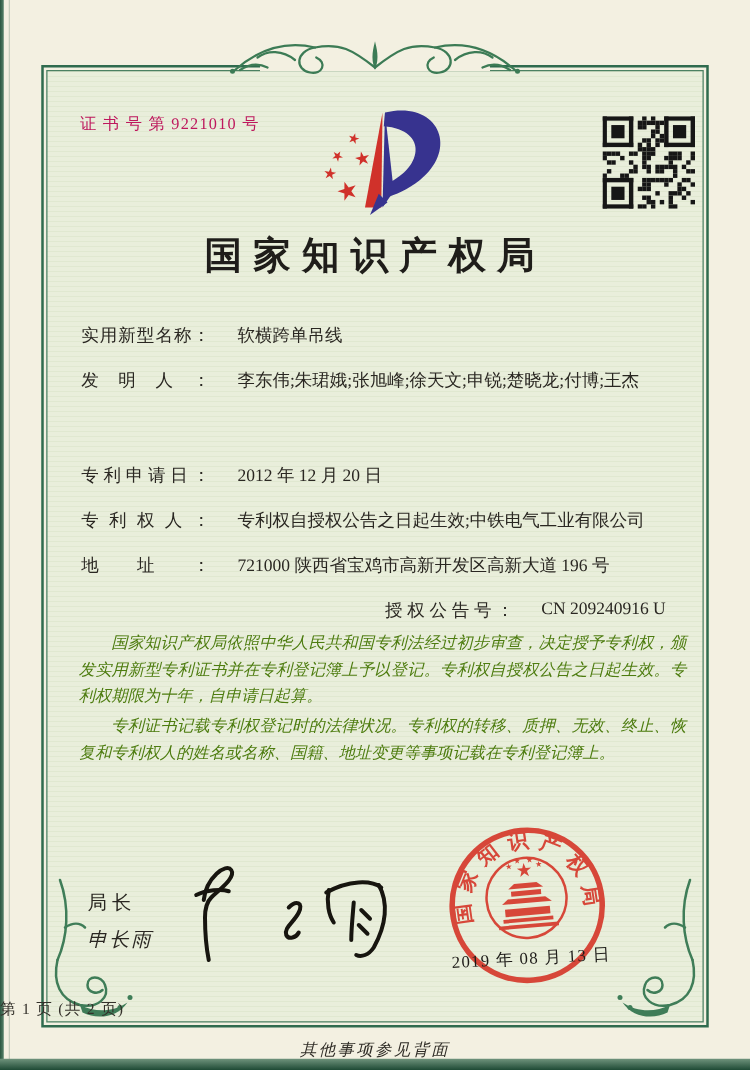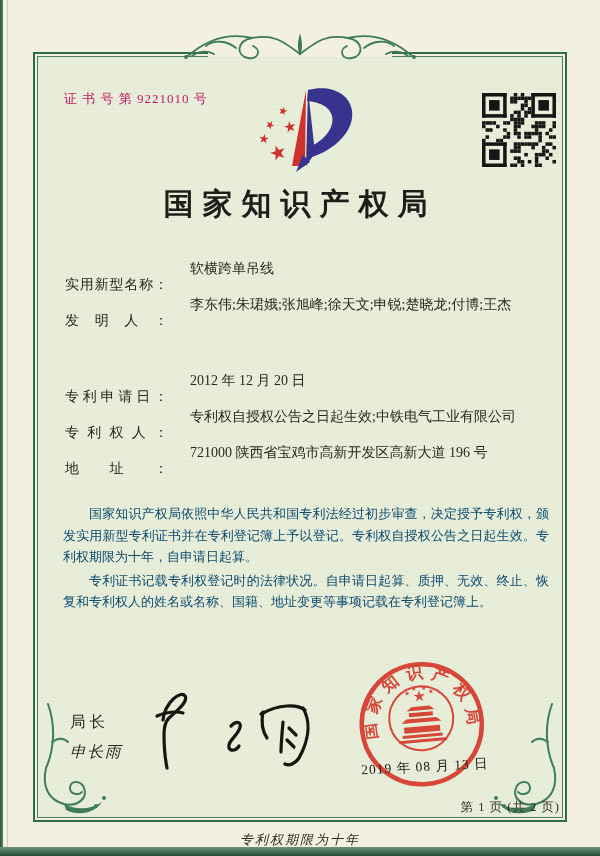--- a/index.html
+++ b/index.html
@@ -18,31 +18,31 @@
     border:2px solid #2f6b4e;
     box-shadow:inset 0 0 0 2px #f3f0e1, inset 0 0 0 3px #4b8062;
     background:repeating-linear-gradient(180deg,#e9eedb 0px,#e9eedb 2.4px,#e0e8d0 3.2px,#e9eedb 4px);
   }
   .abs{position:absolute;}
   .cert-no{left:64px;top:90px;font-size:13px;letter-spacing:1px;color:#be185d;white-space:nowrap;}
   .title{left:0;top:184px;width:100%;text-align:center;font-size:30px;font-weight:700;
     letter-spacing:9px;color:#1f1d1a;white-space:nowrap;}
   .row{left:65px;font-size:14px;white-space:nowrap;color:#2a2722;}
   .lbl{display:inline-block;width:103px;text-align:justify;text-align-last:justify;
-    -moz-text-align-last:justify;vertical-align:top;margin-top:16px;}
+    -moz-text-align-last:justify;vertical-align:top;}
   .val{margin-left:22px;}
-  .paras{left:63px;top:503px;width:486px;font-size:13px;line-height:1.66;color:#0c4a6e;
-    text-align:justify;}
+  .paras{left:63px;top:503px;width:486px;font-size:13px;line-height:1.66;color:#4d7c0f;
+    font-style:italic;text-align:justify;}
   .paras p{margin:0 0 2px 0;text-indent:2em;}
   .director-title{left:70px;top:712px;font-size:15.5px;letter-spacing:4px;}
   .director-name{left:70px;top:742px;font-size:15.5px;letter-spacing:2px;font-style:italic;}
   .seal-wrap{left:352px;top:652px;width:146px;height:150px;transform:rotate(-5deg);}
   .seal-date{left:358px;top:758px;width:134px;text-align:center;font-size:13.5px;
     color:#1d1b18;transform:rotate(-3deg);letter-spacing:1px;}
-  .page-no{left:0;top:799px;width:560px;text-align:right;font-size:12.5px;color:#33302a;letter-spacing:1px;}
+  .page-no{left:0;top:799px;width:560px;text-align:left;font-size:12.5px;color:#33302a;letter-spacing:1px;}
   .back-note{left:0;top:831px;width:600px;text-align:center;font-size:13px;font-style:italic;
     color:#2f2c26;letter-spacing:2px;}
   svg{display:block;}
 </style>
 </head>
 <body>
 
 <div class="page">
 
   <div class="spine"></div>
@@ -233,24 +233,27 @@
   </div>
   <div class="abs row" style="top:372px">
     <span class="lbl">专利申请日：</span><span class="val">2012 年 12 月 20 日</span>
   </div>
   <div class="abs row" style="top:408px">
     <span class="lbl">专利权人：</span><span class="val">专利权自授权公告之日起生效;中铁电气工业有限公司</span>
   </div>
   <div class="abs row" style="top:444px">
     <span class="lbl">地址：</span><span class="val">721000 陕西省宝鸡市高新开发区高新大道 196 号</span>
   </div>
+  <div class="abs row" style="top:480px;left:308px">
+    <span class="lbl">授权公告号：</span><span class="val">CN 209240916 U</span>
+  </div>
 
   <div class="abs paras">
     <p>国家知识产权局依照中华人民共和国专利法经过初步审查，决定授予专利权，颁发实用新型专利证书并在专利登记簿上予以登记。专利权自授权公告之日起生效。专利权期限为十年，自申请日起算。</p>
-    <p>专利证书记载专利权登记时的法律状况。自申请日起算、质押、无效、终止、恢复和专利权人的姓名或名称、国籍、地址变更等事项记载在专利登记簿上。</p>
+    <p>专利证书记载专利权登记时的法律状况。专利权的转移、质押、无效、终止、恢复和专利权人的姓名或名称、国籍、地址变更等事项记载在专利登记簿上。</p>
   </div>
 
   <div class="abs director-title">局长</div>
   <div class="abs director-name">申长雨</div>
 
   <div class="abs" style="left:135px;top:678px;width:190px;height:95px;">
     <svg width="190" height="95" viewBox="0 0 190 95">
       <g stroke="#17150f" stroke-width="3.2" fill="none" stroke-linecap="round" stroke-linejoin="round">
         <path d="M28,42 C30,24 46,12 50,18 C54,24 40,34 34,40 C30,44 29,50 29,56 C29,70 30,80 32,90"></path>
         <path d="M22,38 C30,34 42,33 48,35"></path>
@@ -315,16 +318,16 @@
         <path d="M8,66 C4,84 10,98 26,102 C40,105 50,96 46,86 C43,78 32,78 32,86 C32,92 40,94 44,90"></path>
         <path d="M14,40 C20,36 26,36 30,40"></path>
       </g>
       <path d="M26,102 C38,108 52,108 64,100 C56,112 40,114 28,108 Z" fill="#3f7d58"></path>
       <circle cx="58" cy="104" r="2" fill="#3f7d58"></circle>
       <circle cx="66" cy="96" r="2" fill="#3f7d58"></circle>
     </svg>
   </div>
 
   <div class="abs page-no">第 1 页 (共 2 页)</div>
-  <div class="abs back-note">专利权期限为十年</div>
+  <div class="abs back-note">其他事项参见背面</div>
 
   <div class="bottom-band"></div>
 </div>
 
 </body></html>

